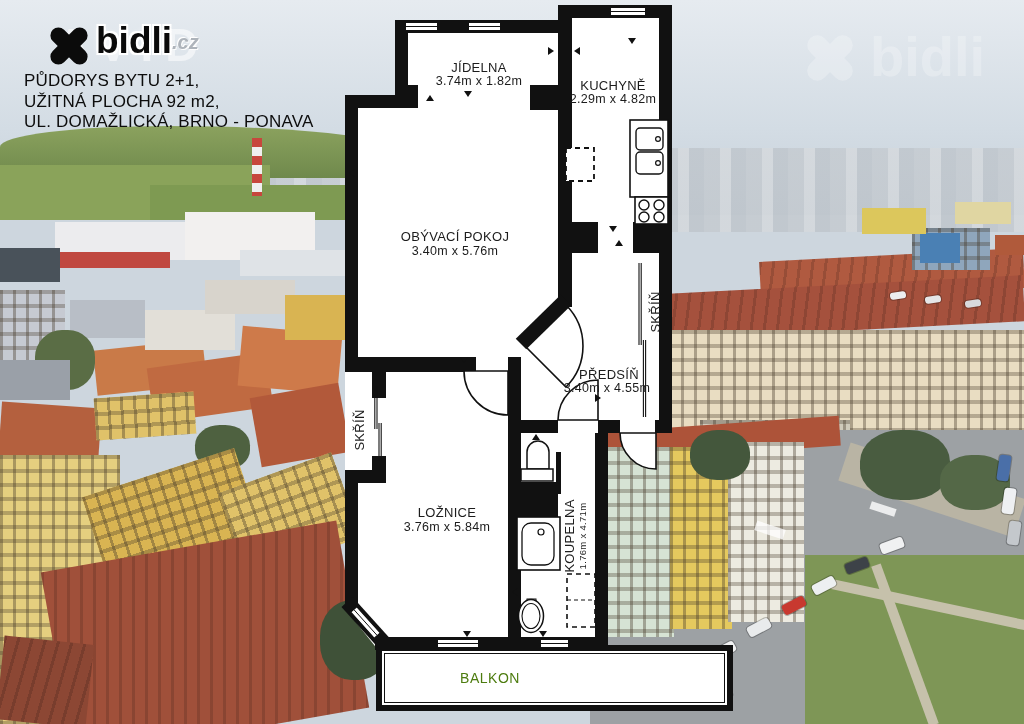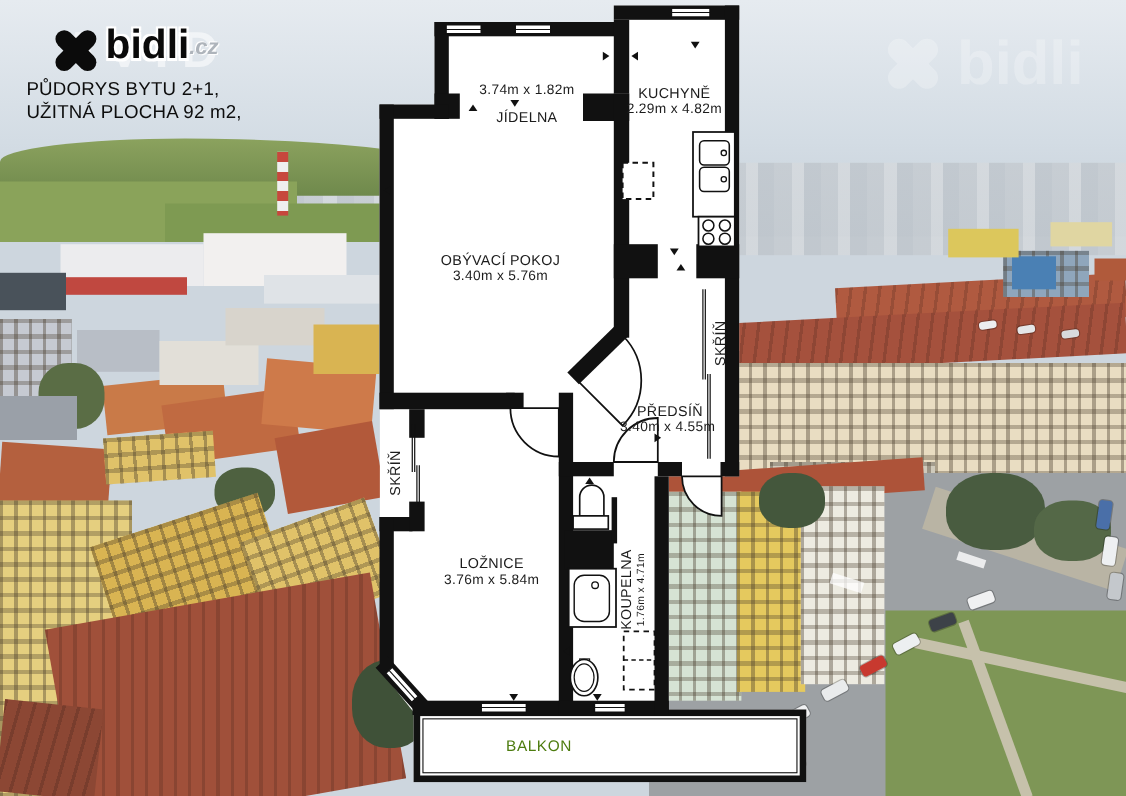--- a/index.html
+++ b/index.html
@@ -236,21 +236,21 @@
       <polygon points="613,232 609,226 617,226"></polygon>
       <polygon points="619,240 615,246 623,246"></polygon>
       <polygon points="536,434 532,440 540,440"></polygon>
       <polygon points="512,592 518,588 518,596"></polygon>
       <polygon points="467,637 463,631 471,631"></polygon>
       <polygon points="543,637 539,631 547,631"></polygon>
       <polygon points="601,398 595,394 595,402"></polygon>
     </g>
   </svg>
 
-  <div class="hlabel" style="left:479px;top:67px;margin-top:39px;">JÍDELNA</div>
+  <div class="hlabel" style="left:479px;top:67px;">JÍDELNA</div>
   <div class="hlabel dims" style="left:479px;top:81px;text-align:center;">3.74m x 1.82m</div>
   <div class="hlabel" style="left:613px;top:85px;">KUCHYNĚ</div>
   <div class="hlabel dims" style="left:613px;top:99px;">2.29m x 4.82m</div>
   <div class="hlabel" style="left:455px;top:236px;">OBÝVACÍ POKOJ</div>
   <div class="hlabel dims" style="left:455px;top:251px;">3.40m x 5.76m</div>
   <div class="hlabel" style="left:609px;top:374px;">PŘEDSÍŇ</div>
   <div class="hlabel dims" style="left:607px;top:388px;">3.40m x 4.55m</div>
   <div class="hlabel" style="left:447px;top:512px;">LOŽNICE</div>
   <div class="hlabel dims" style="left:447px;top:527px;">3.76m x 5.84m</div>
   <div class="vlabel" style="left:655px;top:312px;">SKŘÍŇ</div>
@@ -263,20 +263,21 @@
   <div id="header">
     <div id="logo">
       <div class="ghost">AVID</div>
       <div class="petal" style="left:24px;top:30px;transform:rotate(45deg);"></div>
       <div class="petal" style="left:24px;top:30px;transform:rotate(-45deg);"></div>
       <div class="word"><span>bidli</span><span class="tld">.cz</span></div>
     </div>
     <div id="title">
       <div>PŮDORYS BYTU 2+1,</div>
       <div>UŽITNÁ PLOCHA 92 m2,</div>
+      <div>UL. DOMAŽLICKÁ, BRNO - PONAVA</div>
     </div>
   </div>
 
   <div id="watermark">
     <div class="petal" style="left:8px;top:32px;transform:rotate(45deg);"></div>
     <div class="petal" style="left:8px;top:32px;transform:rotate(-45deg);"></div>
     <div class="word">bidli</div>
   </div>
 
 </div>

